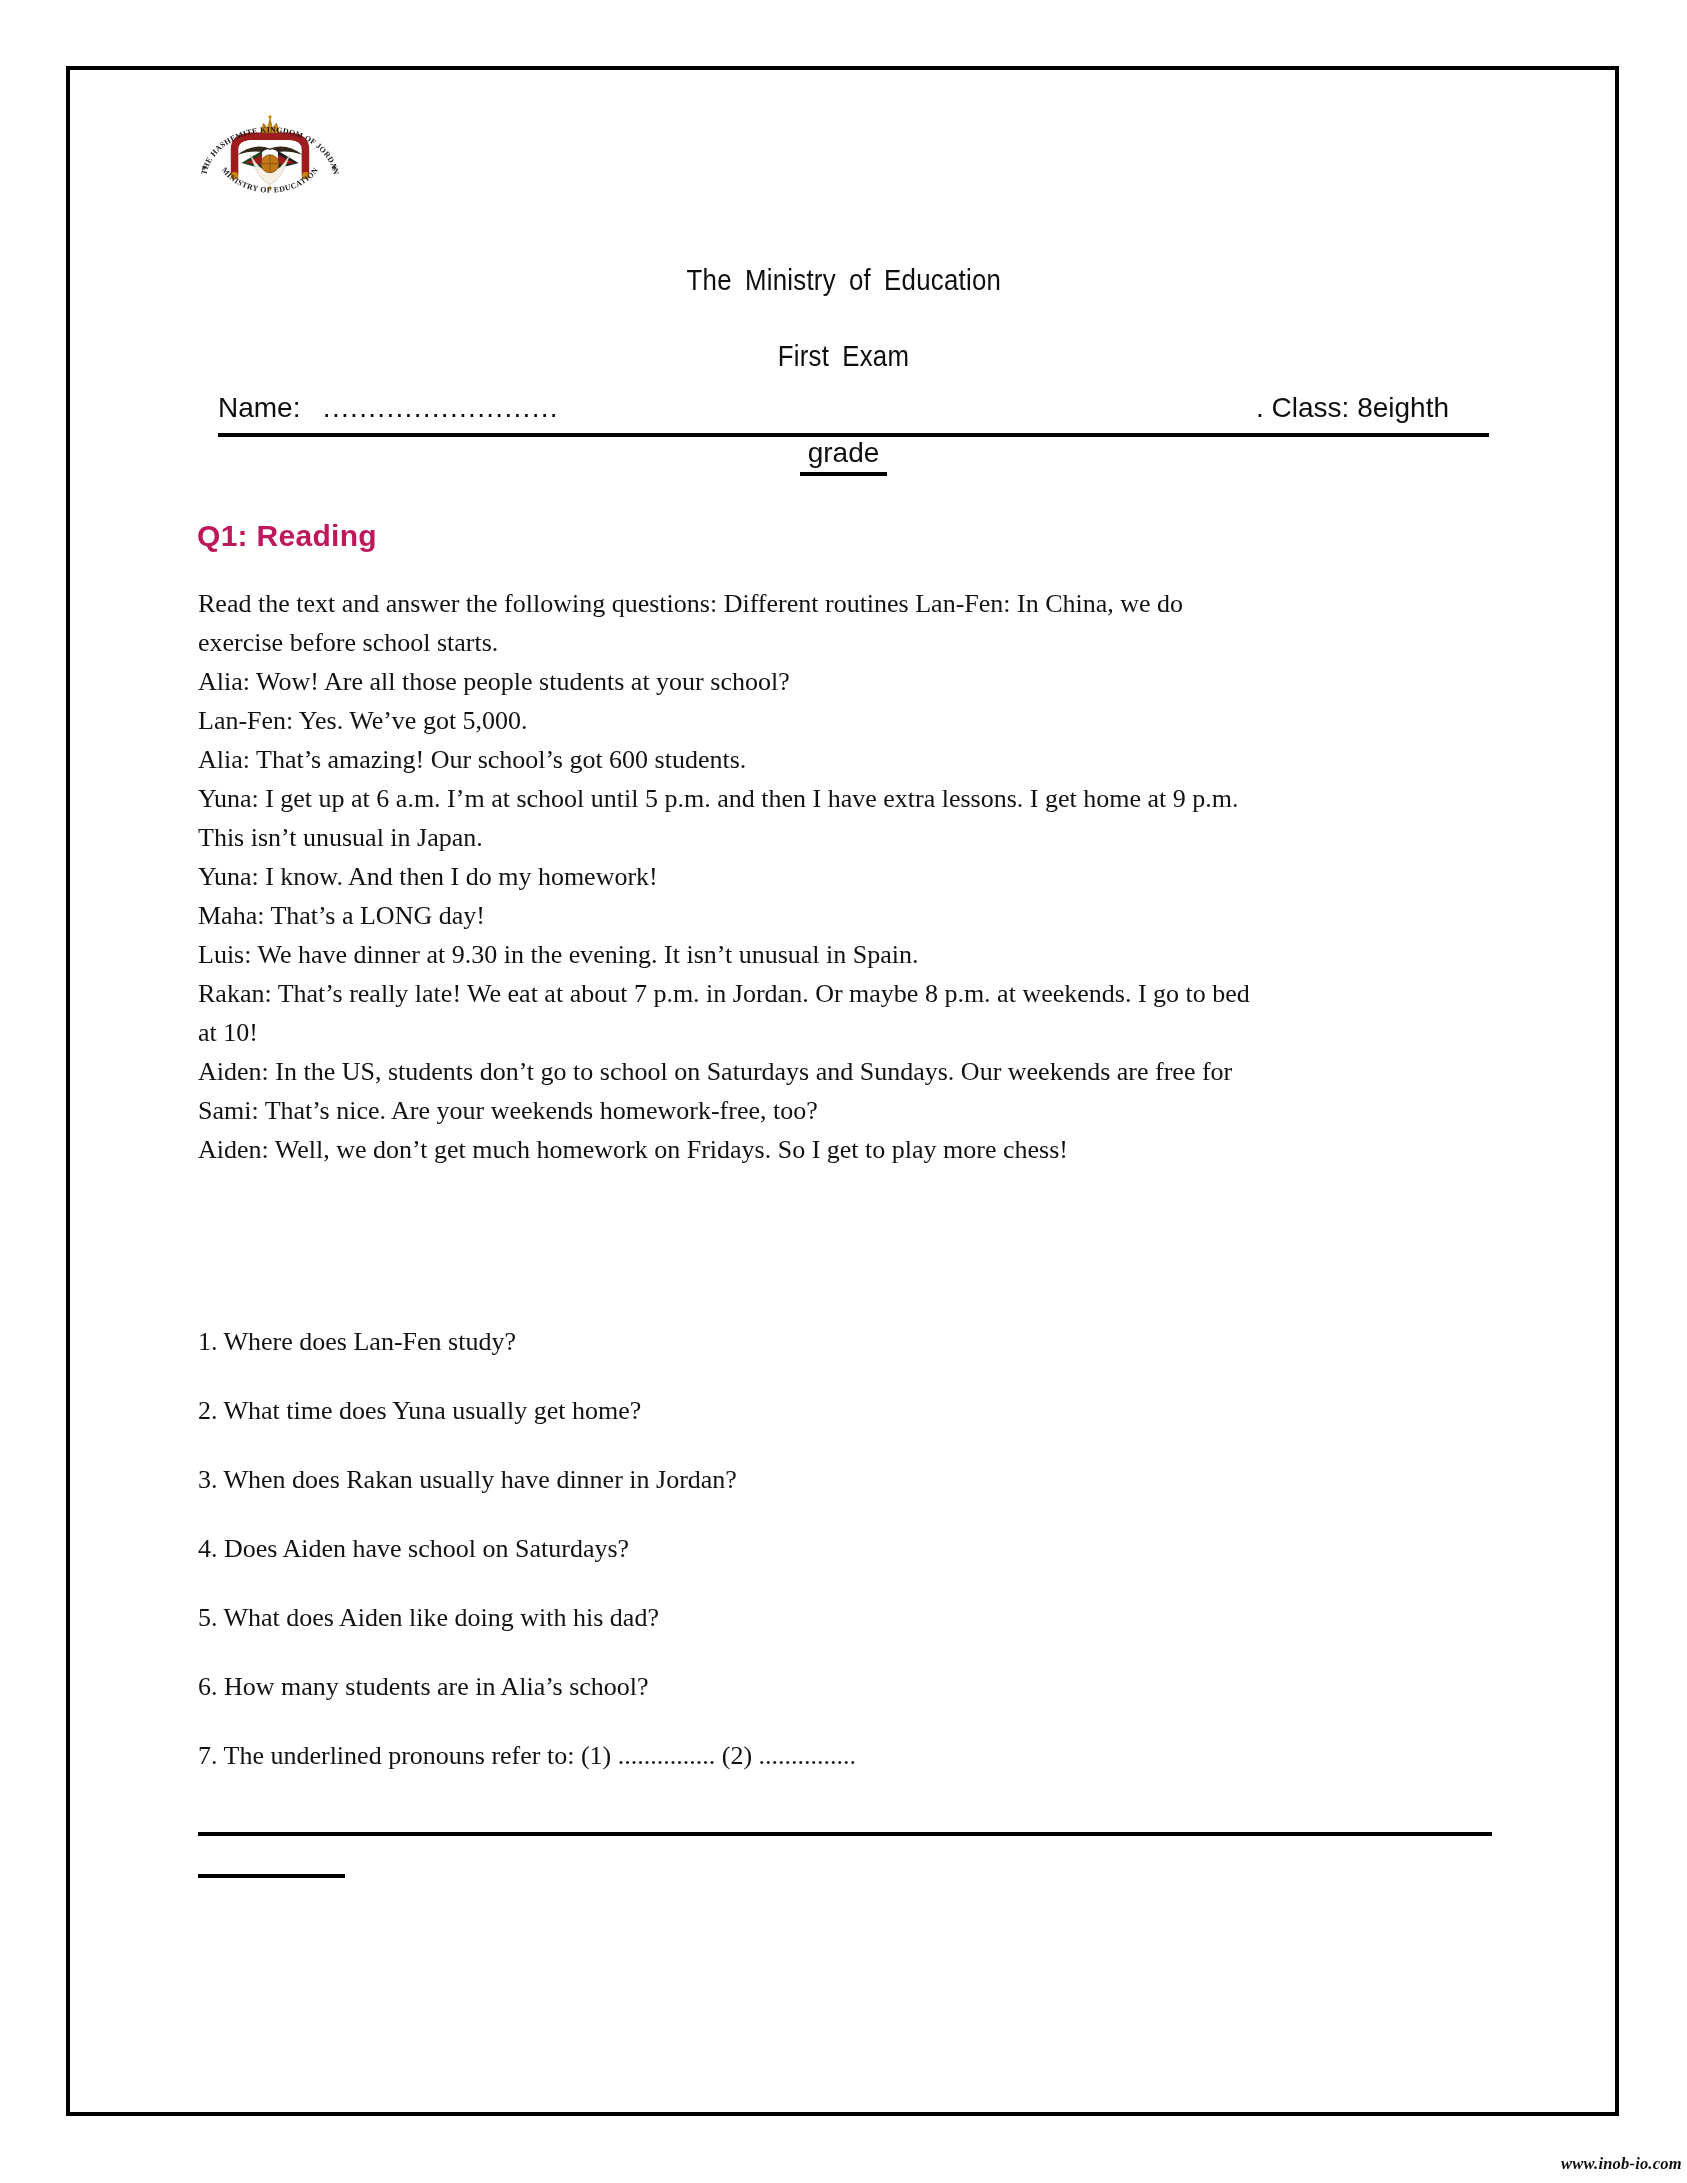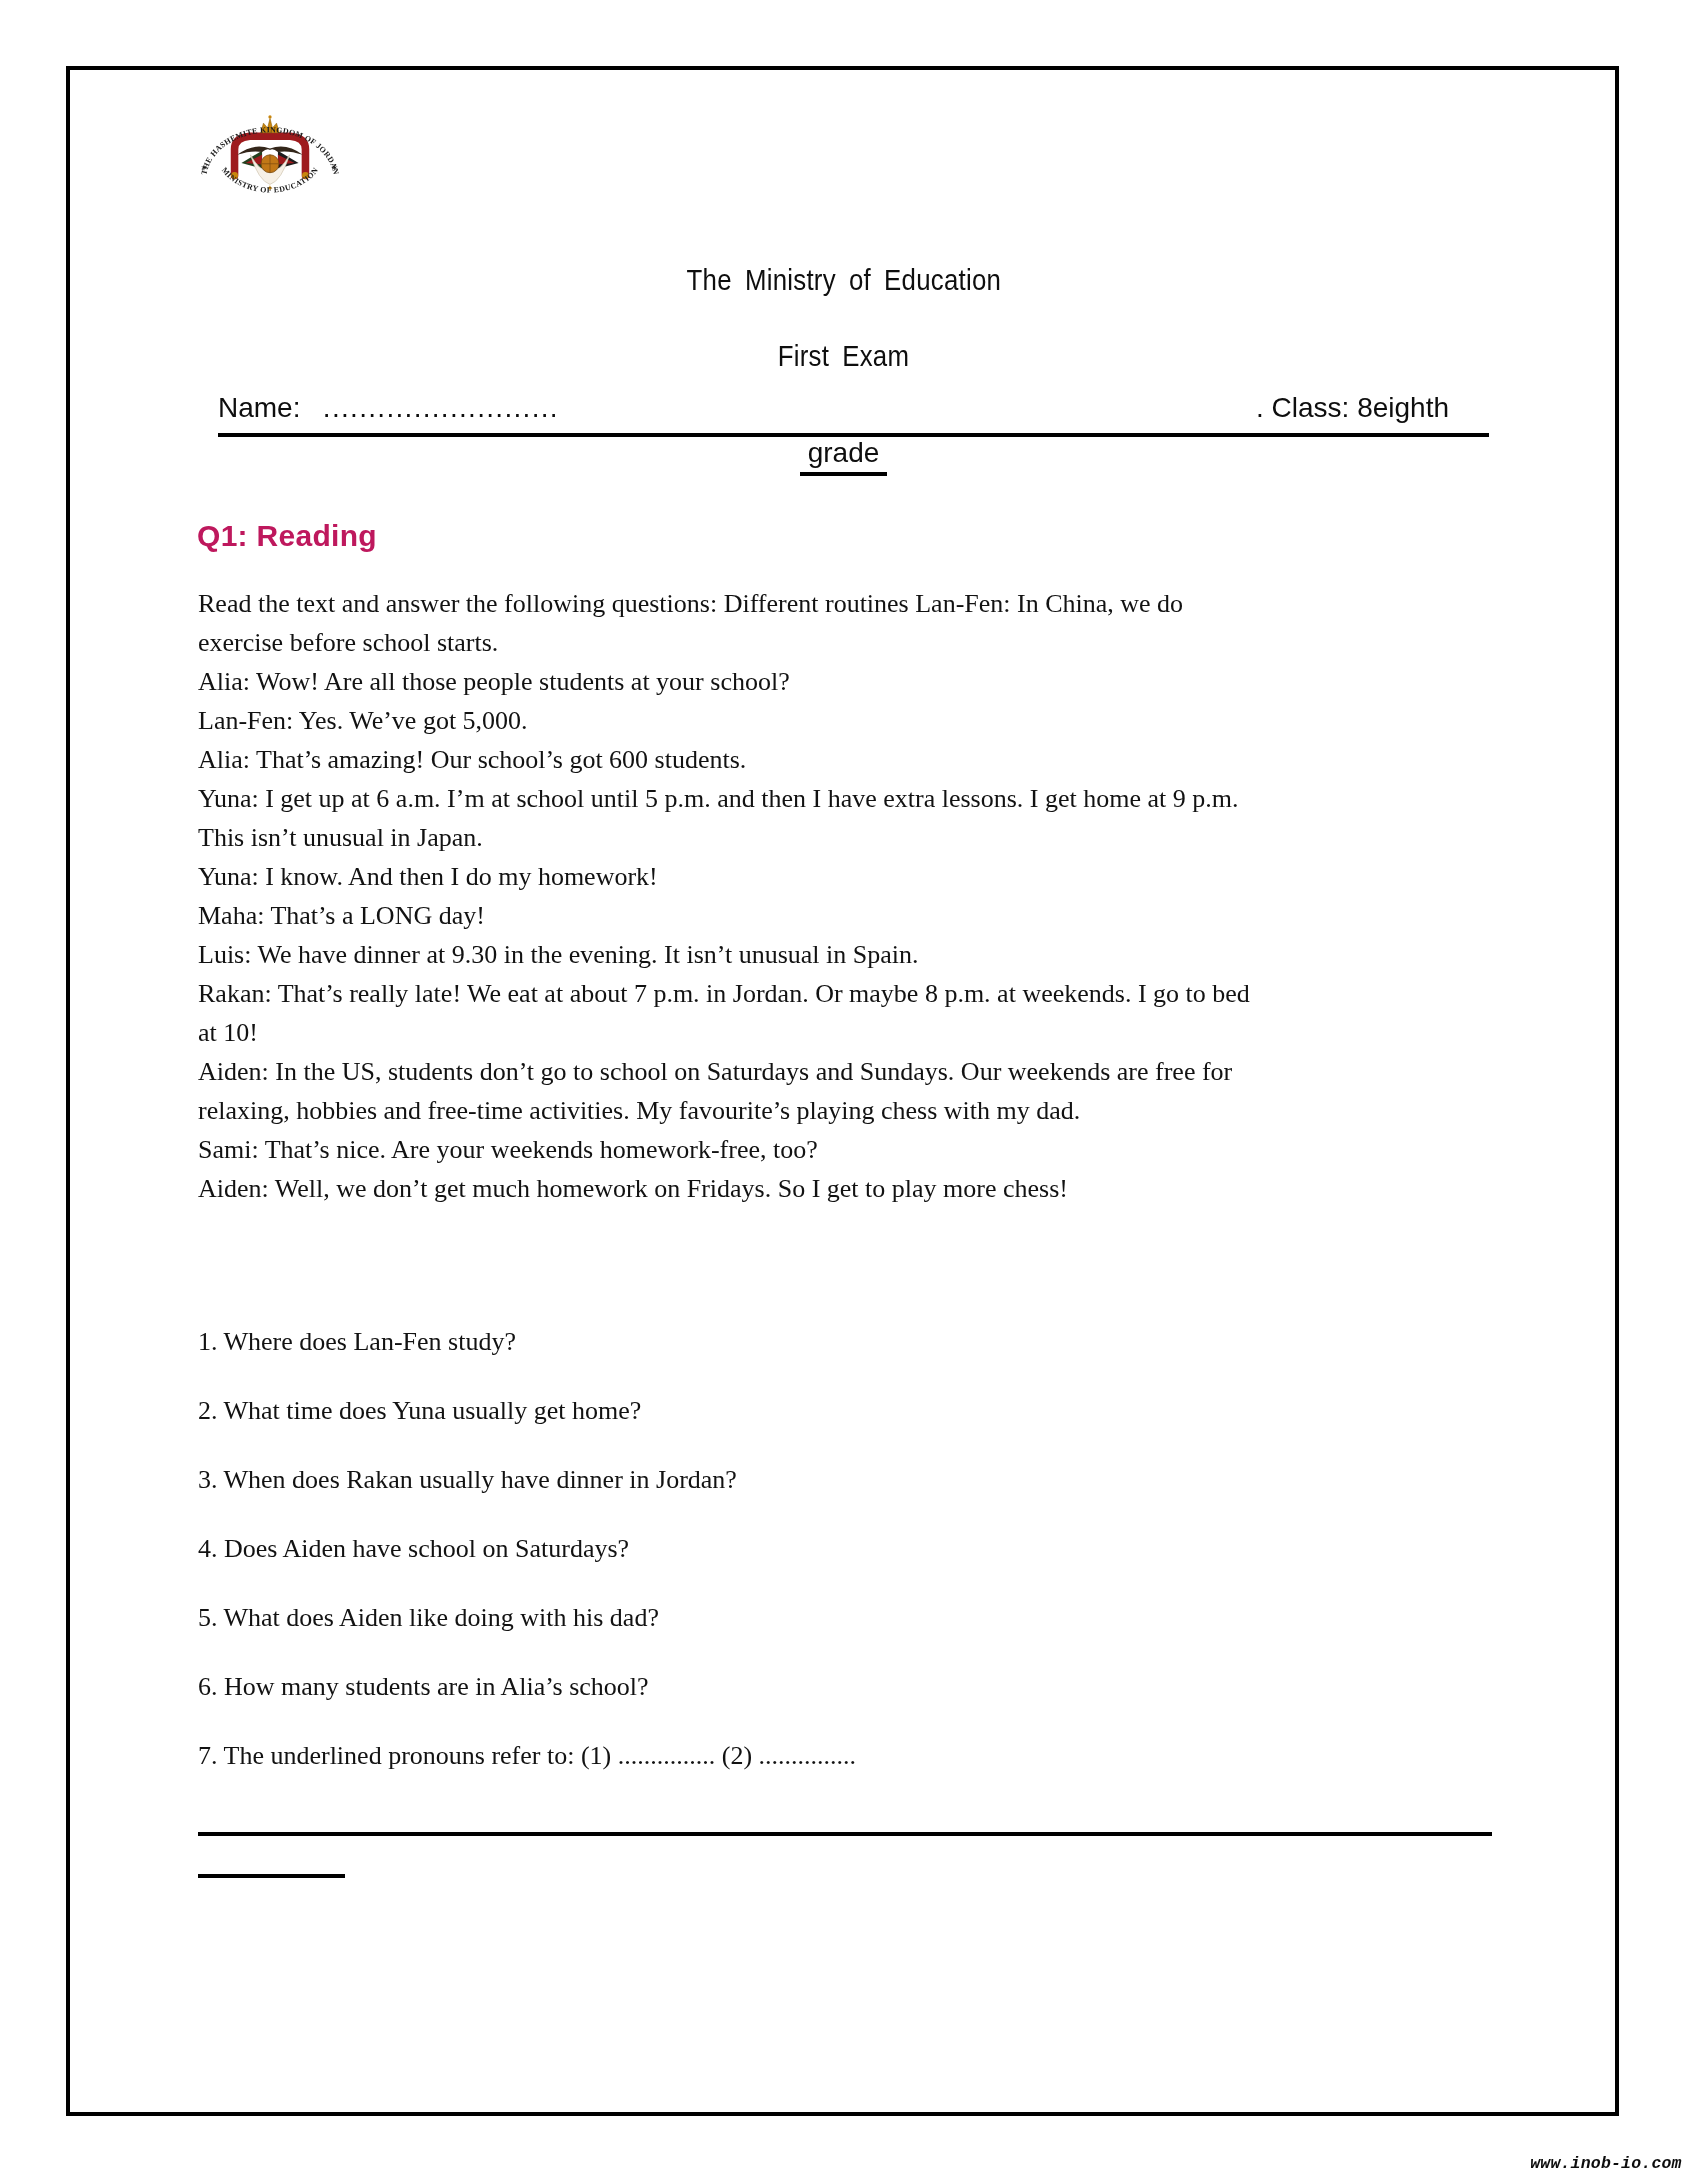--- a/index.html
+++ b/index.html
@@ -37,21 +37,21 @@
   .passage{position:absolute;left:198px;top:584px;width:1302px;
     font-size:26px;line-height:39px;}
   .passage-line{white-space:nowrap;}
   .questions{position:absolute;left:198px;top:1325px;width:1302px;font-size:26px;}
   .question-item{line-height:33px;margin-bottom:36px;white-space:nowrap;}
   .answer-line-long{position:absolute;left:198px;top:1807px;width:1294px;height:25px;
     border-bottom:4.6px solid #000;}
   .answer-line-short{position:absolute;left:198px;top:1849px;width:147px;height:25px;
     border-bottom:4.6px solid #000;}
   .watermark{position:absolute;right:5.3px;top:2154px;
-    font-family:Liberation Mono, monospace;font-style:italic;font-weight:bold;
+    font-family:Liberation Serif, serif;font-style:italic;font-weight:bold;
     font-size:16.5px;color:#0d0d0d;letter-spacing:0.2px;margin-left:24px;}
 </style>
 </head>
 <body>
 
 <div class="page">
 
   <div class="frame"></div>
 
   <svg class="logo" viewBox="0 0 215 158">
@@ -130,21 +130,20 @@
       <div class="passage-line">Lan-Fen: Yes. We’ve got 5,000.</div>
       <div class="passage-line">Alia: That’s amazing! Our school’s got 600 students.</div>
       <div class="passage-line">Yuna: I get up at 6 a.m. I’m at school until 5 p.m. and then I have extra lessons. I get home at 9 p.m.</div>
       <div class="passage-line">This isn’t unusual in Japan.</div>
       <div class="passage-line">Yuna: I know. And then I do my homework!</div>
       <div class="passage-line">Maha: That’s a LONG day!</div>
       <div class="passage-line">Luis: We have dinner at 9.30 in the evening. It isn’t unusual in Spain.</div>
       <div class="passage-line">Rakan: That’s really late! We eat at about 7 p.m. in Jordan. Or maybe 8 p.m. at weekends. I go to bed</div>
       <div class="passage-line">at 10!</div>
       <div class="passage-line">Aiden: In the US, students don’t go to school on Saturdays and Sundays. Our weekends are free for</div>
-      <div class="passage-line">relaxing, hobbies and free-time activities. My favourite’s playing chess with my dad.</div>
       <div class="passage-line">Sami: That’s nice. Are your weekends homework-free, too?</div>
       <div class="passage-line">Aiden: Well, we don’t get much homework on Fridays. So I get to play more chess!</div>
     </div>
 
   <div class="questions">
       <div class="question-item">1. Where does Lan-Fen study?</div>
       <div class="question-item">2. What time does Yuna usually get home?</div>
       <div class="question-item">3. When does Rakan usually have dinner in Jordan?</div>
       <div class="question-item">4. Does Aiden have school on Saturdays?</div>
       <div class="question-item">5. What does Aiden like doing with his dad?</div>

